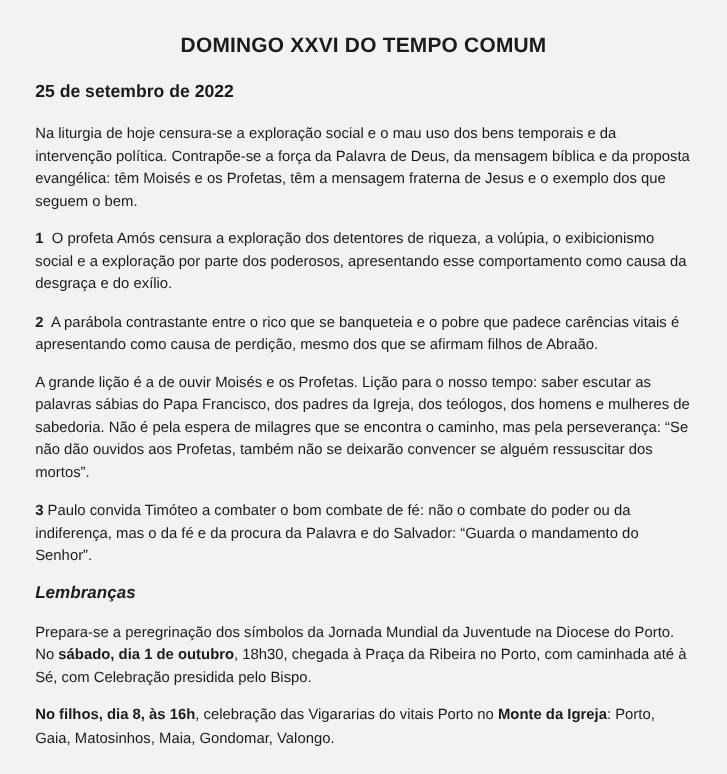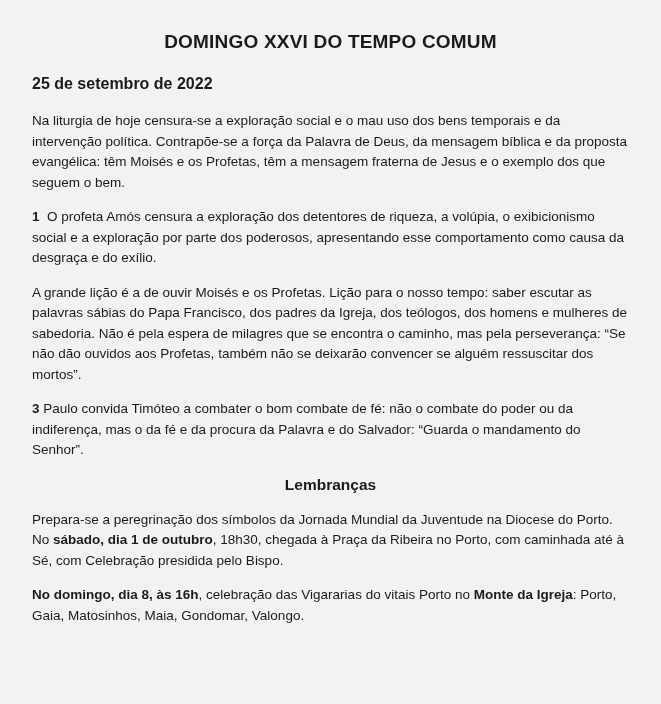--- a/index.html
+++ b/index.html
@@ -31,34 +31,35 @@
     margin: 0 0 17px 0;
   }
   p.para {
     margin: 4px 0 14px 0;
     white-space: pre-wrap;
   }
   .section-heading {
     font-size: 15.5px;
     line-height: 20px;
     font-weight: bold;
-    text-align: center;
     margin: 6px 0 15px 0;
+    font-style: italic;
   }
   .b { font-weight: bold; }
 </style>
 </head>
 <body>
 
 <div class="page">
   <h1 class="doc-title">DOMINGO XXVI DO TEMPO COMUM</h1>
   <h2 class="doc-date">25 de setembro de 2022</h2>
 
   <p class="para"><span>Na liturgia de hoje censura-se a exploração social e o mau uso dos bens temporais e da intervenção política. Contrapõe-se a força da Palavra de Deus, da mensagem bíblica e da proposta evangélica: têm Moisés e os Profetas, têm a mensagem fraterna de Jesus e o exemplo dos que seguem o bem.</span></p>
   <p class="para"><span class="b">1</span><span>  O profeta Amós censura a exploração dos detentores de riqueza, a volúpia, o exibicionismo social e a exploração por parte dos poderosos, apresentando esse comportamento como causa da desgraça e do exílio.</span></p>
+  <p class="para"><span class="b">2</span><span>  A parábola contrastante entre o rico que se banqueteia e o pobre que padece carências vitais é apresentando como causa de perdição, mesmo dos que se afirmam filhos de Abraão.</span></p>
   <p class="para"><span>A grande lição é a de ouvir Moisés e os Profetas. Lição para o nosso tempo: saber escutar as palavras sábias do Papa Francisco, dos padres da Igreja, dos teólogos, dos homens e mulheres de sabedoria. Não é pela espera de milagres que se encontra o caminho, mas pela perseverança: “Se não dão ouvidos aos Profetas, também não se deixarão convencer se alguém ressuscitar dos mortos”.</span></p>
   <p class="para"><span class="b">3</span><span> Paulo convida Timóteo a combater o bom combate de fé: não o combate do poder ou da indiferença, mas o da fé e da procura da Palavra e do Salvador: “Guarda o mandamento do Senhor”.</span></p>
 
   <h3 class="section-heading">Lembranças</h3>
 
   <p class="para"><span>Prepara-se a peregrinação dos símbolos da Jornada Mundial da Juventude na Diocese do Porto. No </span><span class="b">sábado, dia 1 de outubro</span><span>, 18h30, chegada à Praça da Ribeira no Porto, com caminhada até à Sé, com Celebração presidida pelo Bispo.</span></p>
-  <p class="para"><span class="b">No domingo, dia 8, às 16h</span><span>, celebração das Vigararias do vitais Porto no </span><span class="b">Monte da Igreja</span><span>: Porto, Gaia, Matosinhos, Maia, Gondomar, Valongo.</span></p>
+  <p class="para"><span class="b">No filhos, dia 8, às 16h</span><span>, celebração das Vigararias do vitais Porto no </span><span class="b">Monte da Igreja</span><span>: Porto, Gaia, Matosinhos, Maia, Gondomar, Valongo.</span></p>
 </div>
 
 </body></html>

